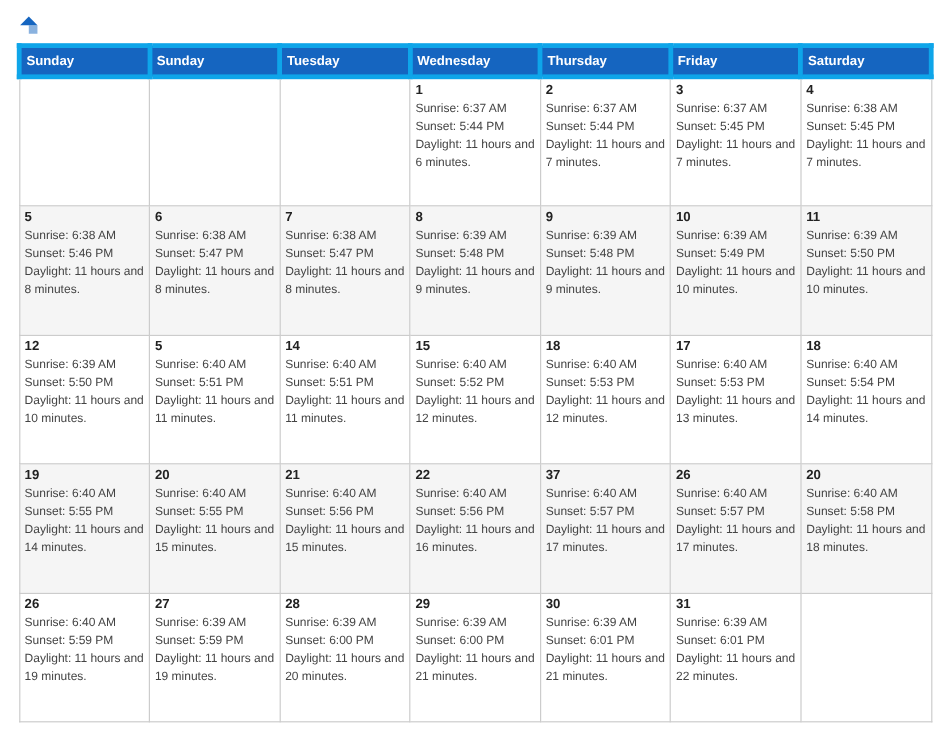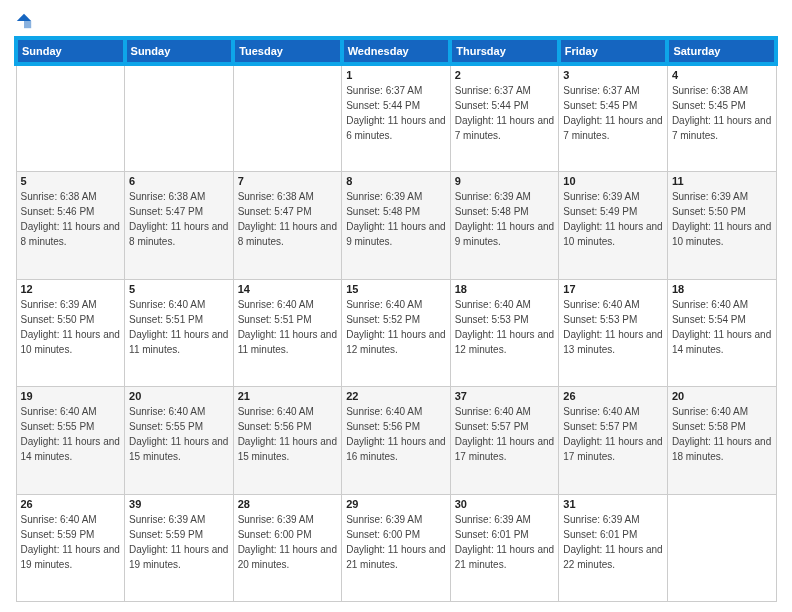--- a/index.html
+++ b/index.html
@@ -295,21 +295,21 @@
           </td>
         </tr>
         <tr>
           <td>
             <span class="day-num">26</span>
             <div class="day-info" style="white-space: pre-line;">Sunrise: 6:40 AM
 Sunset: 5:59 PM
 Daylight: 11 hours and 19 minutes.</div>
           </td>
           <td>
-            <span class="day-num">39</span>
+            <span class="day-num">27</span>
             <div class="day-info" style="white-space: pre-line;">Sunrise: 6:39 AM
 Sunset: 5:59 PM
 Daylight: 11 hours and 19 minutes.</div>
           </td>
           <td>
             <span class="day-num">28</span>
             <div class="day-info" style="white-space: pre-line;">Sunrise: 6:39 AM
 Sunset: 6:00 PM
 Daylight: 11 hours and 20 minutes.</div>
           </td>

